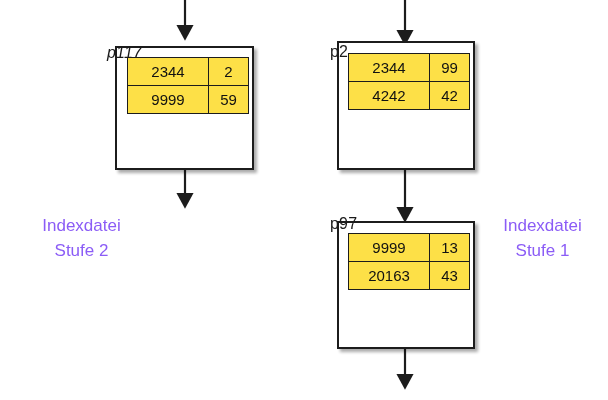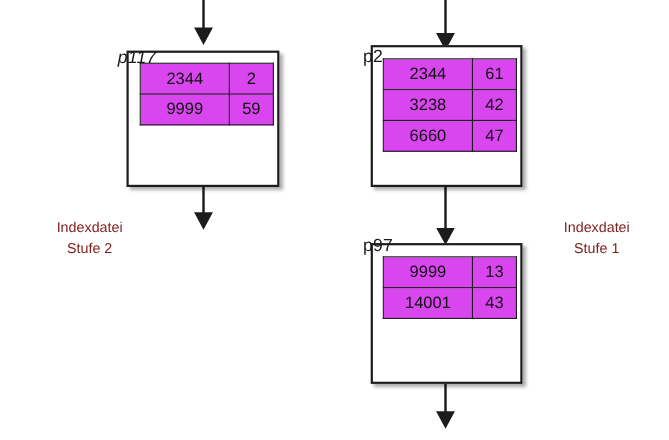--- a/index.html
+++ b/index.html
@@ -61,34 +61,35 @@
     background: #ffffff;
     table-layout: fixed;
   }
   .entry-table td {
     border: 1.5px solid #1c1c1c;
     text-align: center;
     font-size: 15px;
     color: #111111;
     padding: 0;
     height: 27px;
-    background: #d946ef;
+    background: #fde047;
   }
   .entry-table td.col-key   { width: 80px; }
   .entry-table td.col-ptr   { width: 39px; }
 
   
   .side-caption {
     position: absolute;
     z-index: 3;
     text-align: center;
-    font-size: 13px;
+    font-size: 17px;
     line-height: 1.45;
-    color: #7f1d1d;
+    color: #8b5cf6;
     white-space: nowrap;
+    margin-top: 16px;
   }
   .side-caption .cap-line { display: block; }
 </style>
 </head>
 <body>
 
 <div id="diagram-canvas">
 
   <svg id="arrow-layer" viewBox="0 0 608 400" width="608" height="400">
     <defs>
@@ -135,45 +136,41 @@
     </table>
   </div>
 
   <div class="page-label" style="left:330px; top:28px;margin-top:16px;">p2</div>
 
   <div class="page-node" style="left:337px; top:41px; width:138px; height:129px;">
     <table class="entry-table" style="left:9px; top:10px;">
       <tbody>
         <tr>
           <td class="col-key">2344</td>
-          <td class="col-ptr">61</td>
+          <td class="col-ptr">99</td>
         </tr>
         <tr>
-          <td class="col-key">3238</td>
+          <td class="col-key">4242</td>
           <td class="col-ptr">42</td>
-        </tr>
-        <tr>
-          <td class="col-key">6660</td>
-          <td class="col-ptr">47</td>
         </tr>
       </tbody>
     </table>
   </div>
 
   <div class="page-label" style="left:330px; top:216px;">p97</div>
 
   <div class="page-node" style="left:337px; top:221px; width:138px; height:128px;">
     <table class="entry-table" style="left:9px; top:10px;">
       <tbody>
         <tr>
           <td class="col-key">9999</td>
           <td class="col-ptr">13</td>
         </tr>
         <tr>
-          <td class="col-key">14001</td>
+          <td class="col-key">20163</td>
           <td class="col-ptr">43</td>
         </tr>
       </tbody>
     </table>
   </div>
 
   <div class="side-caption" style="left:14px; top:198px; width:135px;">
     <span class="cap-line">Indexdatei</span>
     <span class="cap-line">Stufe 2</span>
   </div>

